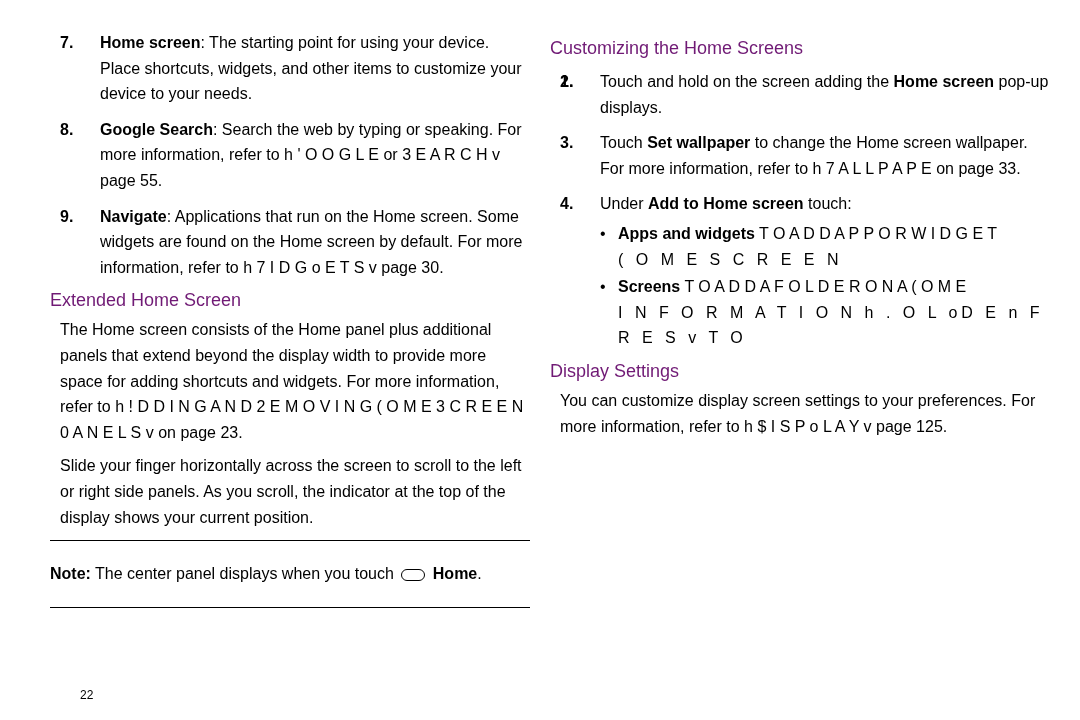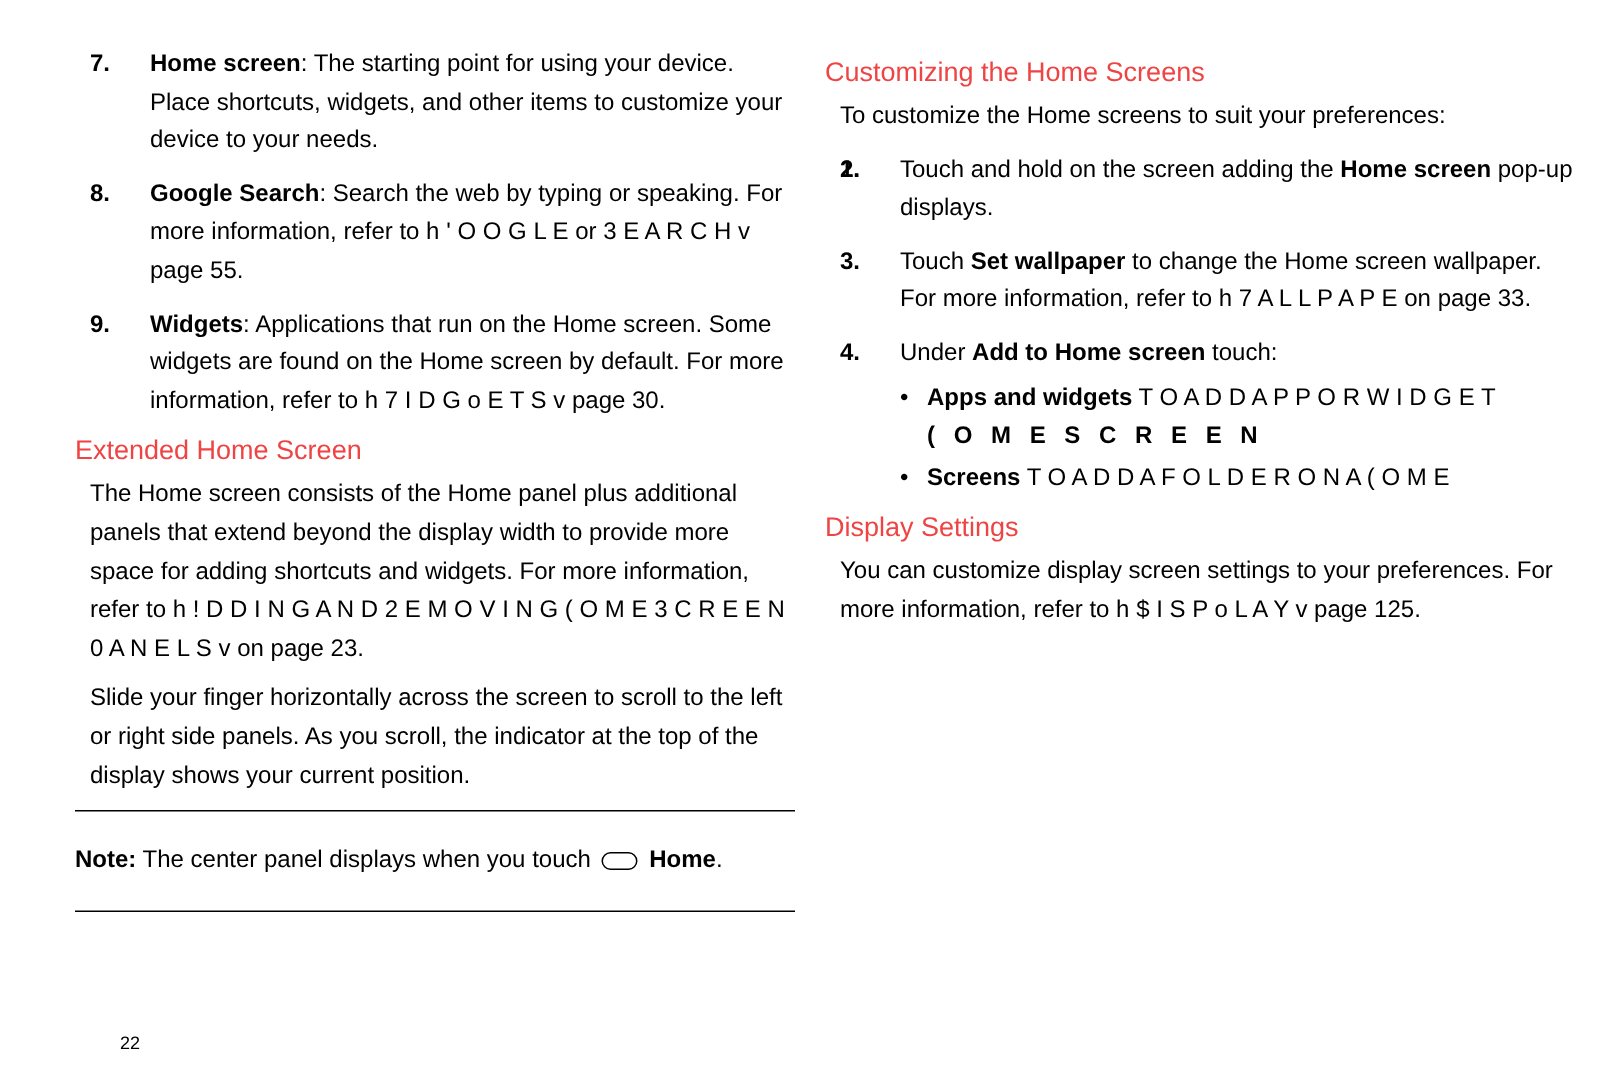--- a/index.html
+++ b/index.html
@@ -39,21 +39,21 @@
     position: relative;
     line-height: 1.6;
   }
   ol.num > li .n {
     position: absolute;
     left: 10px;
     top: 0;
     font-weight: bold;
   }
   .heading {
-    color: #ef4444;
+    color: #701a75;
     font-size: 18px;
     margin: 8px 0 6px 0;
   }
   .para {
     margin: 0 0 8px 0;
     line-height: 1.6;
   }
   .indent { padding-left: 10px; }
   .bold { font-weight: bold; }
   hr.rule {
@@ -91,41 +91,41 @@
     position: absolute;
     left: 0;
     top: 0;
   }
   .page-num {
     position: absolute;
     bottom: 18px;
     left: 80px;
     font-size: 12px;
   }
-  .spaced { letter-spacing: 4px; font-weight: bold; }
+  .spaced { letter-spacing: 4px; }
 </style>
 </head>
 <body>
 
 <div class="page">
 
   <div class="col col-left">
 
     <ol class="num">
       <li>
         <span class="n">7.</span>
         <span class="bold">Home screen</span><span>: The starting point for using your device. Place shortcuts, widgets, and other items to customize your device to your needs.</span>
       </li>
       <li>
         <span class="n">8.</span>
         <span class="bold">Google Search</span><span>: Search the web by typing or speaking. For more information, refer to </span><span>h ' O O G L E  or 3  E A R C H v</span><span> page 55.</span>
       </li>
       <li>
         <span class="n">9.</span>
-        <span class="bold">Widgets</span><span>: Applications that run on the Home screen. Some widgets are found on the Home screen by default. For more information, refer to </span><span>h 7 I D G o E  T S v</span><span> page 30.</span>
+        <span class="bold">Navigate</span><span>: Applications that run on the Home screen. Some widgets are found on the Home screen by default. For more information, refer to </span><span>h 7 I D G o E  T S v</span><span> page 30.</span>
       </li>
     </ol>
 
     <div class="heading">Extended Home Screen</div>
 
     <p class="para indent">
       <span>The Home screen consists of the Home panel plus additional panels that extend beyond the display width to provide more space for adding shortcuts and widgets. For more information, refer to </span><span>h ! D D I N G   A N D   2 E M O V I N G   ( O M E   3 C R E E N   0 A N E L S v</span><span> on page 23.</span>
     </p>
 
     <p class="para indent">Slide your finger horizontally across the screen to scroll to the left or right side panels. As you scroll, the indicator at the top of the display shows your current position.</p>
@@ -135,21 +135,20 @@
       <span class="bold">Note:</span><span> The center panel displays when you touch </span><span class="home-icon"></span>&nbsp;<span class="bold">Home</span><span>.</span>
     </p>
     <hr class="rule">
 
   </div>
 
   <div class="col col-right">
 
     <div class="heading">Customizing the Home Screens</div>
 
-    <p class="para indent">To customize the Home screens to suit your preferences:</p>
 
     <ol class="num">
       <li>
         <span class="n">1.</span>
       </li>
       <li>
         <span class="n">2.</span>
         <span>Touch and hold on the screen adding the </span><span class="bold">Home screen</span><span> pop-up displays.</span>
       </li>
       <li>
@@ -160,20 +159,21 @@
         <span class="n">4.</span>
         <span>Under </span><span class="bold">Add to Home screen</span><span> touch:</span>
 
         <ul class="bullets">
           <li>
             <span class="bold">Apps and widgets</span><span>   T O   A D D   A P P   O R   W I D G E T</span><br>
             <span class="spaced">( O M E   S C R E E N</span>
           </li>
           <li>
             <span class="bold">Screens</span><span>   T O   A D D   A   F O L D E R   O N   A   ( O M E</span><br>
+            <span class="spaced">I N F O R M A T I O N    h . O   L  oD E n F R E S v  T O</span>
           </li>
         </ul>
       </li>
     </ol>
 
     <div class="heading">Display Settings</div>
 
     <p class="para indent">
       <span>You can customize display screen settings to your preferences. For more information, refer to </span><span>h $ I S P o L  A Y v</span><span> page 125.</span>
     </p>

